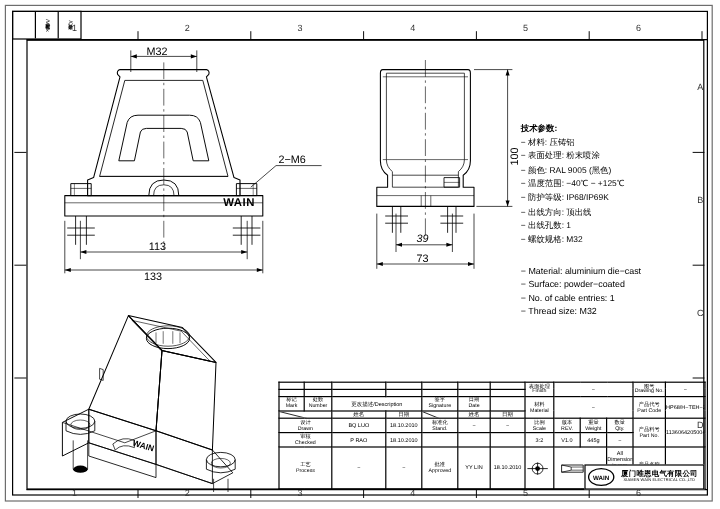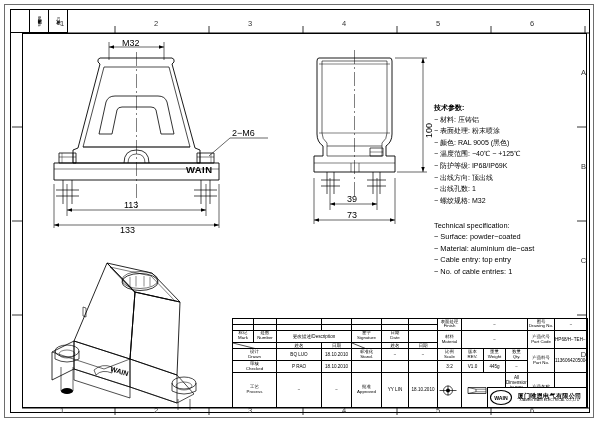--- a/index.html
+++ b/index.html
@@ -242,21 +242,21 @@
     <g stroke="#000" stroke-width="0.6" fill="none">
       <line x1="39" y1="140" x2="39" y2="186"></line>
       <line x1="120" y1="140" x2="120" y2="186"></line>
       <line x1="39" y1="182" x2="120" y2="182"></line>
     </g>
     <polygon points="39,182 44,180.3 44,183.7" fill="#000"></polygon>
     <polygon points="120,182 115,180.3 115,183.7" fill="#000"></polygon>
   </svg>
 
   <div class="abs dim-label" style="left:424px;top:138px;transform:rotate(-90deg);transform-origin:left top;">100</div>
-  <div class="abs dim-label" style="left:347px;top:194px;">39</div>
+  <div class="abs dim-label" style="left:347px;top:194px;font-style:italic;">39</div>
   <div class="abs dim-label" style="left:347px;top:210px;">73</div>
 
   <svg class="abs" style="left:32px;top:255px;" width="215" height="155">
     <g fill="none" stroke="#000" stroke-width="0.85" stroke-linejoin="round">
 
       <path d="M75,8 L120,18 L148,47 L103,37 Z"></path>
       <path d="M78,12 L119,21 L143,46 L102,37 Z" stroke-width="0.5"></path>
 
       <ellipse cx="108" cy="27" rx="18" ry="8.5" stroke-width="0.8"></ellipse>
       <ellipse cx="108" cy="25" rx="18" ry="8.5" stroke-width="0.55"></ellipse>
@@ -305,25 +305,24 @@
     <div>− 表面处理: 粉末喷涂</div>
     <div>− 颜色: RAL 9005 (黑色)</div>
     <div>− 温度范围: −40℃ − +125℃</div>
     <div>− 防护等级: IP68/IP69K</div>
     <div>− 出线方向: 顶出线</div>
     <div>− 出线孔数: 1</div>
     <div>− 螺纹规格: M32</div>
   </div>
 
   <div class="abs spec-en">
-    <div>Technical specification:</div>
+    <div>− Material: aluminium die−cast</div>
     <div>− Surface: powder−coated</div>
-    <div>− Material: aluminium die−cast</div>
-    <div>− Cable entry: top entry</div>
     <div>− No. of cable entries: 1</div>
+    <div>− Thread size: M32</div>
   </div>
 
   <div class="abs tb">
     <table>
       <colgroup>
         <col style="width:21px">
           <col style="width:23px">
           <col style="width:45px">
         <col style="width:30px">
           <col style="width:30px">

